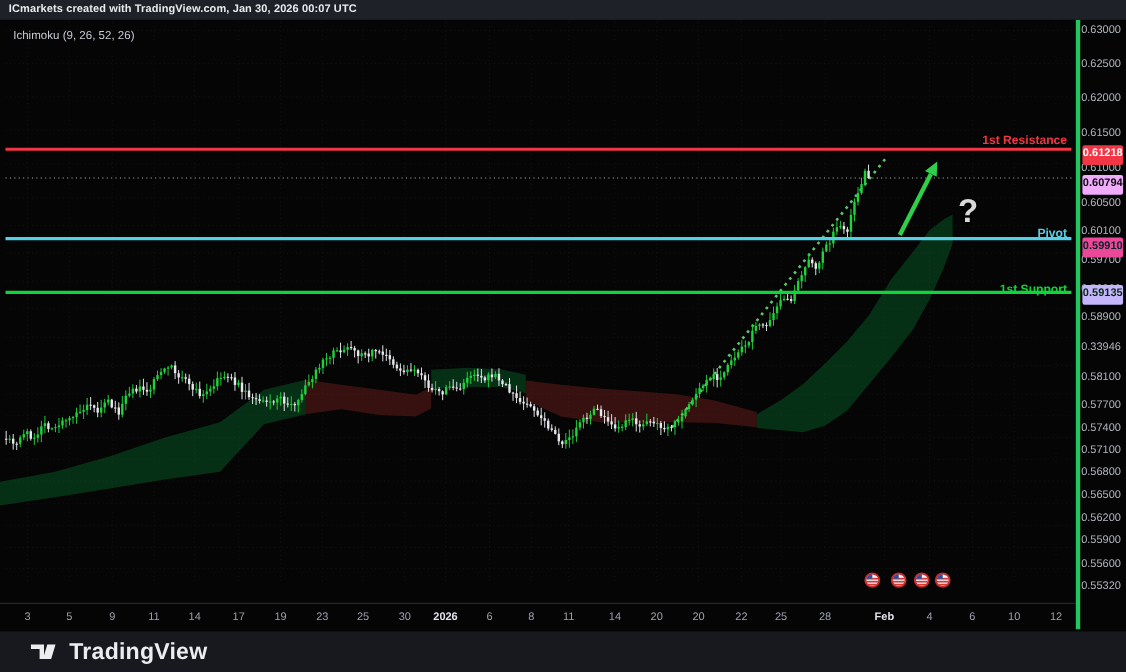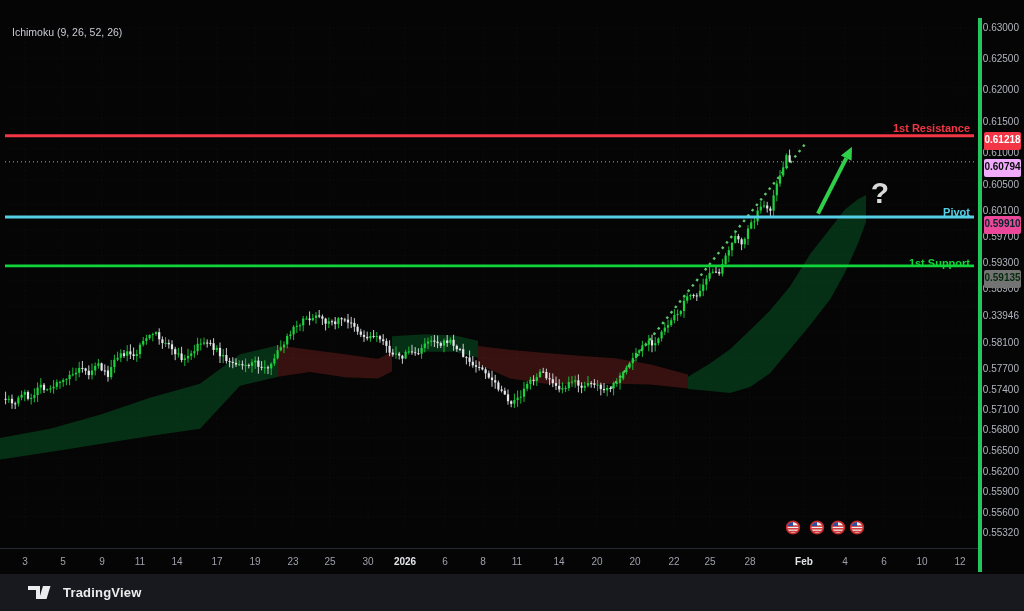--- a/index.html
+++ b/index.html
@@ -19,27 +19,30 @@
   .p-tick{position:absolute;right:5px;height:12px;line-height:12px;font-size:10px;color:#b2b5be;}
   .p-badge{position:absolute;left:2px;right:3px;height:18px;line-height:15px;border-radius:2px;
            font-size:10px;font-weight:bold;text-align:center;z-index:3;}
   .time-axis{position:absolute;left:0;top:548px;width:978px;height:24px;border-top:1px solid #262a33;
              box-sizing:border-box;z-index:2;background:transparent;}
   .t-tick{position:absolute;top:7px;width:44px;margin-left:-22px;text-align:center;
           font-size:10px;color:#9da1aa;}
   .t-tick.bold{color:#e2e4e9;font-weight:bold;}
   .footer{position:absolute;left:0;top:574px;width:1024px;height:37px;background:#17191e;
           display:flex;align-items:center;padding-left:28px;box-sizing:border-box;z-index:5;}
-  .footer .brand{color:#ecedef;font-size:13px;font-weight:bold;margin-left:9px;letter-spacing:.2px;}
+  .footer .brand{color:#ecedef;font-size:21px;font-weight:bold;margin-left:9px;letter-spacing:.2px;}
 </style>
 </head>
 <body>
 
 <div class="stage">
 
+  <div class="topbar">
+    <span>ICmarkets created with TradingView.com, Jan 30, 2026 00:07 UTC</span>
+  </div>
 
   <div class="chart-area">
     <svg id="chart-svg" width="978" height="554" viewBox="0 18 978 572" preserveAspectRatio="none">
         <g>
           <line x1="5" y1="28.0" x2="974" y2="28.0" stroke="rgba(255,255,255,0.055)" stroke-width="1" stroke-dasharray="1 3"></line>
           <line x1="5" y1="59.0" x2="974" y2="59.0" stroke="rgba(255,255,255,0.055)" stroke-width="1" stroke-dasharray="1 3"></line>
           <line x1="5" y1="90.2" x2="974" y2="90.2" stroke="rgba(255,255,255,0.055)" stroke-width="1" stroke-dasharray="1 3"></line>
           <line x1="5" y1="121.6" x2="974" y2="121.6" stroke="rgba(255,255,255,0.055)" stroke-width="1" stroke-dasharray="1 3"></line>
           <line x1="5" y1="153.3" x2="974" y2="153.3" stroke="rgba(255,255,255,0.055)" stroke-width="1" stroke-dasharray="1 3"></line>
           <line x1="5" y1="185.3" x2="974" y2="185.3" stroke="rgba(255,255,255,0.055)" stroke-width="1" stroke-dasharray="1 3"></line>
@@ -680,21 +683,21 @@
       <div class="p-tick" style="top:386px">0.57100</div>
       <div class="p-tick" style="top:406px">0.56800</div>
       <div class="p-tick" style="top:427px">0.56500</div>
       <div class="p-tick" style="top:448px">0.56200</div>
       <div class="p-tick" style="top:468px">0.55900</div>
       <div class="p-tick" style="top:489px">0.55600</div>
       <div class="p-tick" style="top:509px">0.55320</div>
       <div class="p-badge" style="top:114px;background:#f23645;color:#ffffff">0.61218</div>
       <div class="p-badge" style="top:141px;background:#f0abfc;color:#0b0b0b">0.60794</div>
       <div class="p-badge" style="top:198px;background:#ec4899;color:#07242b">0.59910</div>
-      <div class="p-badge" style="top:252px;background:#737373;color:#062b0d">0.59135</div>
+      <div class="p-badge" style="top:241px;background:#c4b5fd;color:#062b0d">0.59135</div>
     </div>
 
   <div class="time-axis" id="time-axis">
       <div class="t-tick" style="left:25px">3</div>
       <div class="t-tick" style="left:63px">5</div>
       <div class="t-tick" style="left:102px">9</div>
       <div class="t-tick" style="left:140px">11</div>
       <div class="t-tick" style="left:177px">14</div>
       <div class="t-tick" style="left:217px">17</div>
       <div class="t-tick" style="left:255px">19</div>

